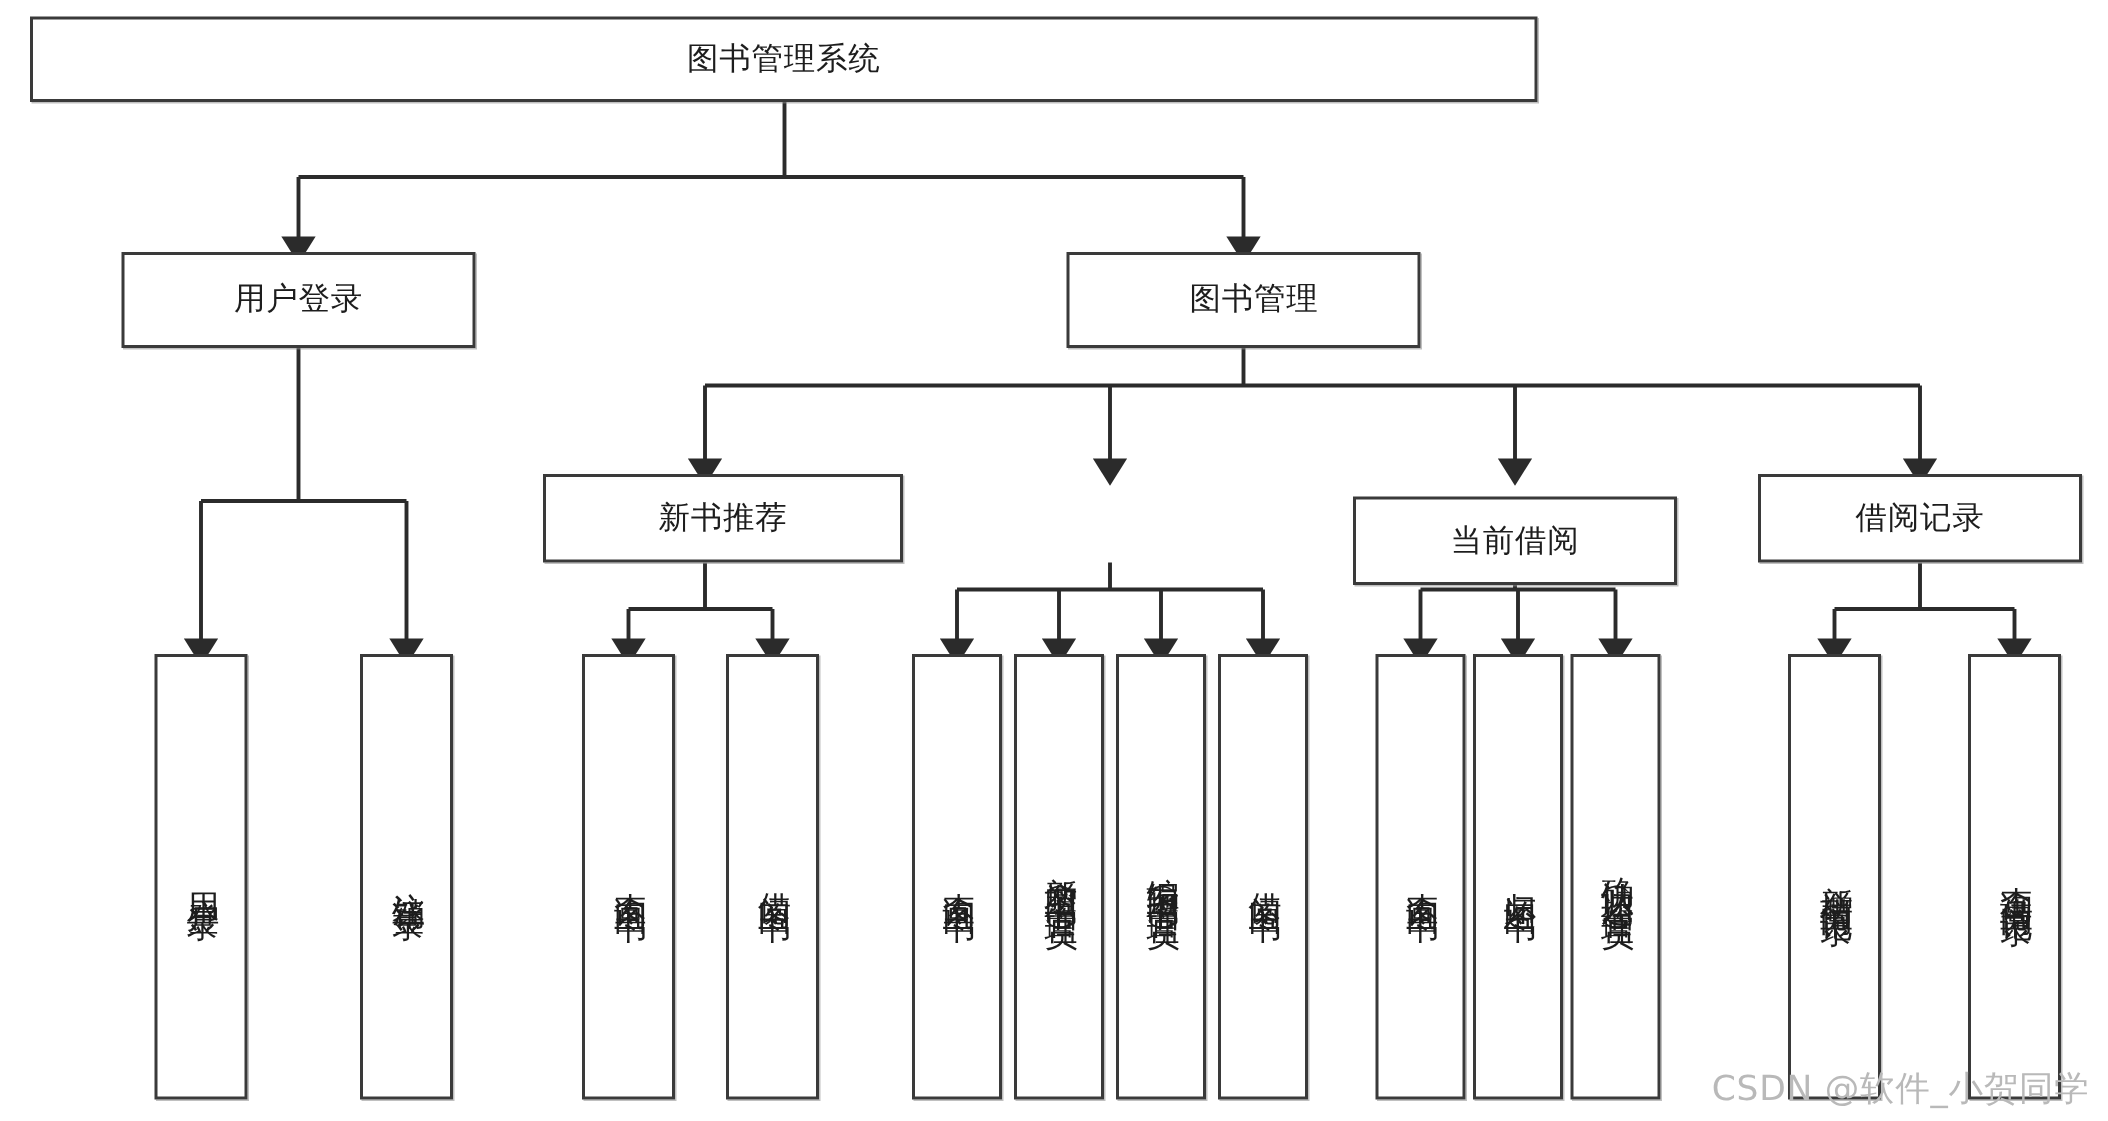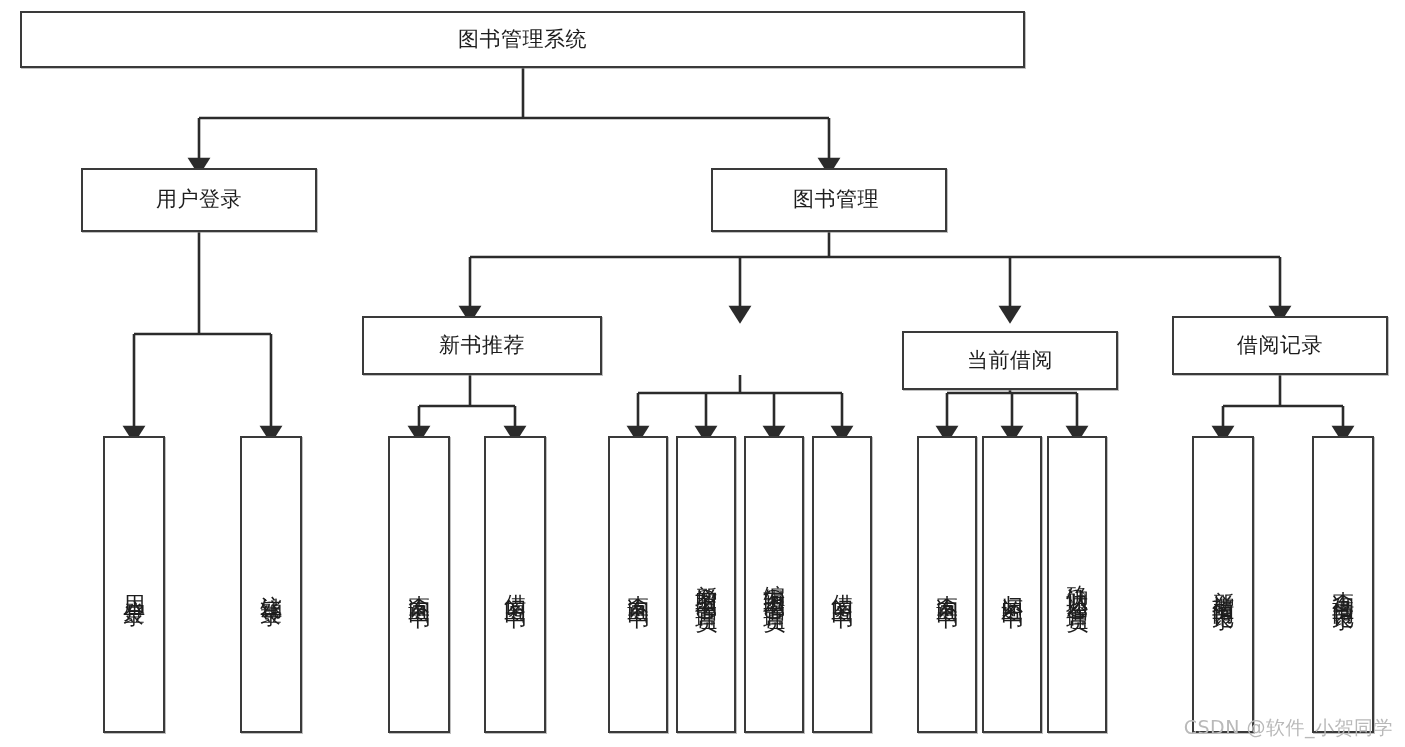--- a/index.html
+++ b/index.html
@@ -51,21 +51,21 @@
     writing-mode: vertical-rl;
     text-orientation: upright;
     letter-spacing: 4px;
     font-size: 22px;
   }
   .watermark {
     position: absolute;
     right: 12px;
     bottom: 6px;
     font-family: "DejaVu Sans", "Liberation Sans", sans-serif;
-    font-size: 19px;
+    font-size: 23px;
     color: #b9b9b9;
     letter-spacing: 0.5px;
     white-space: nowrap;
     user-select: none;
   }
 </style>
 </head>
 <body>
 
 <div id="canvas">

